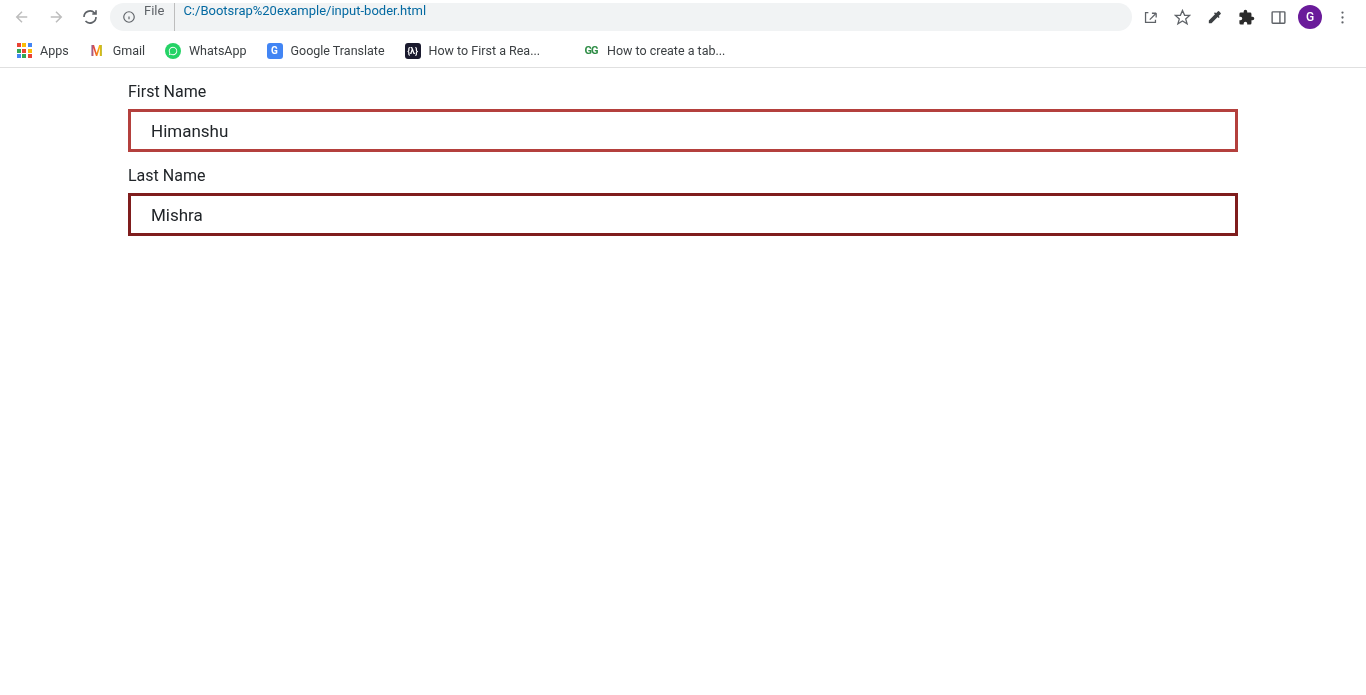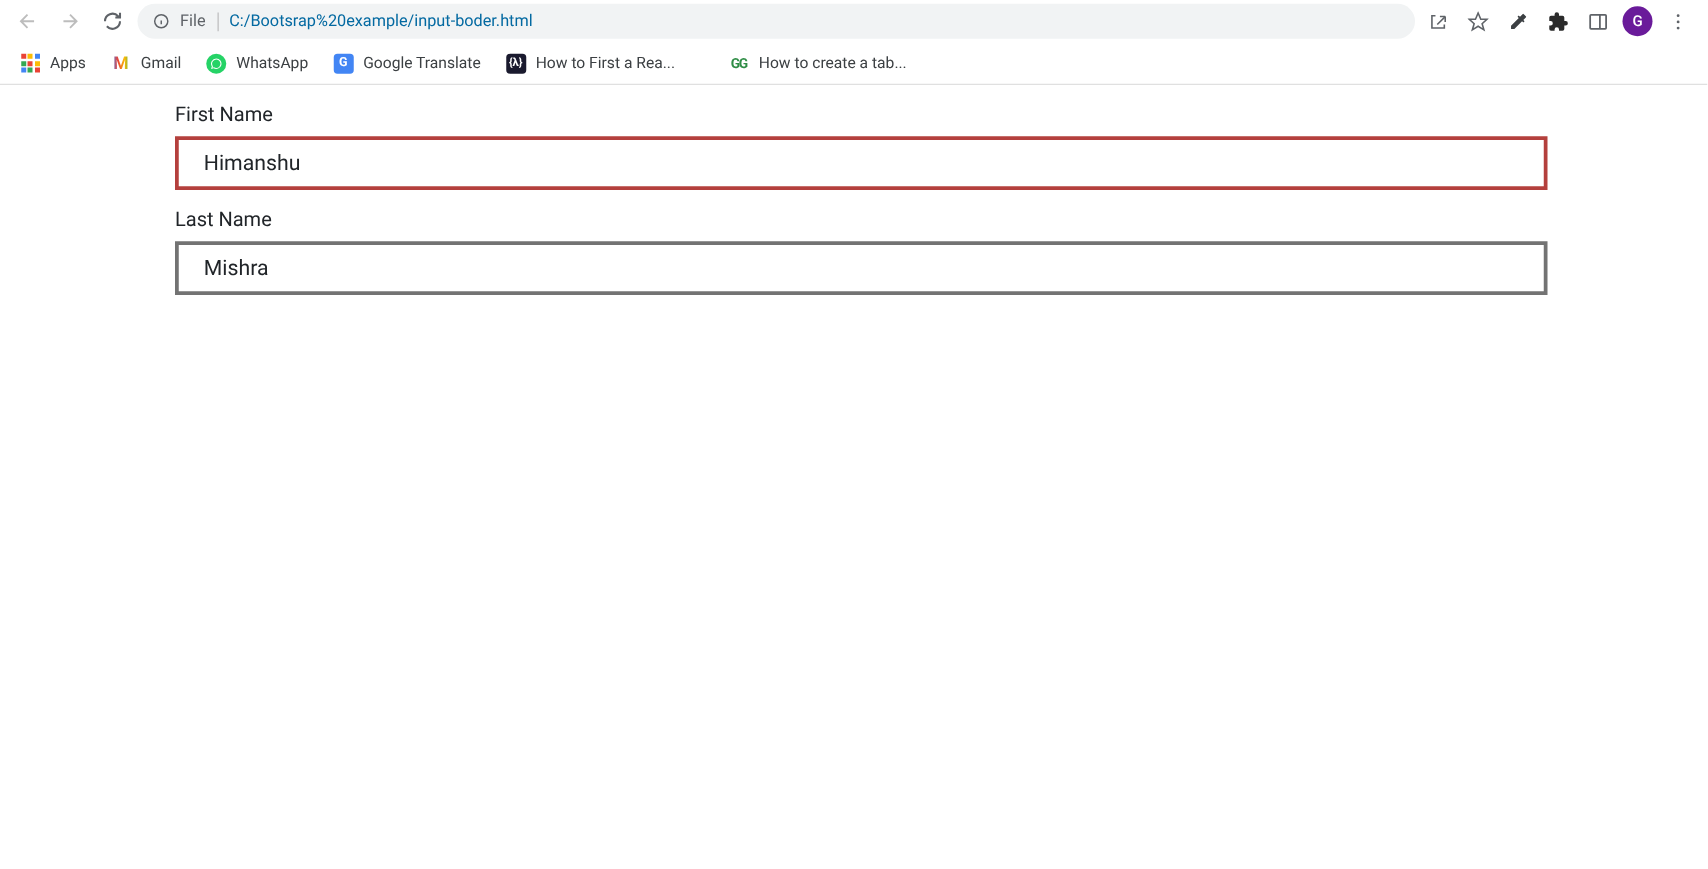--- a/index.html
+++ b/index.html
@@ -39,22 +39,21 @@
     .nav-icon svg {
       width: 18px;
       height: 18px;
     }
     .address-bar {
       flex: 1;
       height: 28px;
       background: #f1f3f4;
       border-radius: 14px;
       display: flex;
-      align-items: center;
-      padding: 12px 12px;
+      padding: 0 12px;
       gap: 8px;
       color: #5f6368;
       font-size: 13px;
     }
     .address-info-icon {
       display: flex;
       align-items: center;
       color: #5f6368;
     }
     .address-info-icon svg {
@@ -162,21 +161,20 @@
     }
     .build-bg{
       width:16px;height:16px;border-radius:3px;background:#1a1a2e;display:flex;align-items:center;justify-content:center;color:#fff;font-size:9px;font-weight:bold;
     }
     .gfg-bg{
       color:#2f8d46;font-weight:bold;font-size:11px;letter-spacing:-1px;margin-left:23px;
     }
     
     .page-content {
       padding: 14px 128px;
-      margin-left: 12px;
     }
     .form-group {
       margin-bottom: 14px;
     }
     .form-label {
       display: block;
       font-size: 16px;
       color: #212529;
       margin-bottom: 8px;
     }
@@ -186,21 +184,21 @@
       padding: 0 20px;
       font-size: 17px;
       color: #212529;
       background: #ffffff;
       outline: none;
     }
     .form-input.focused {
       border: 3px solid #b4403d;
     }
     .form-input.unfocused {
-      border: 3px solid #737373;
+      border: 3px solid #7f1d1d;
     }
   </style>
 </head>
 <body>
 
 <div class="browser-toolbar">
   <div class="nav-icon disabled">
     <svg viewBox="0 0 24 24" fill="none" stroke="currentColor" stroke-width="2">
         <path d="M19 12H5M12 19l-7-7 7-7"></path>
       </svg>

